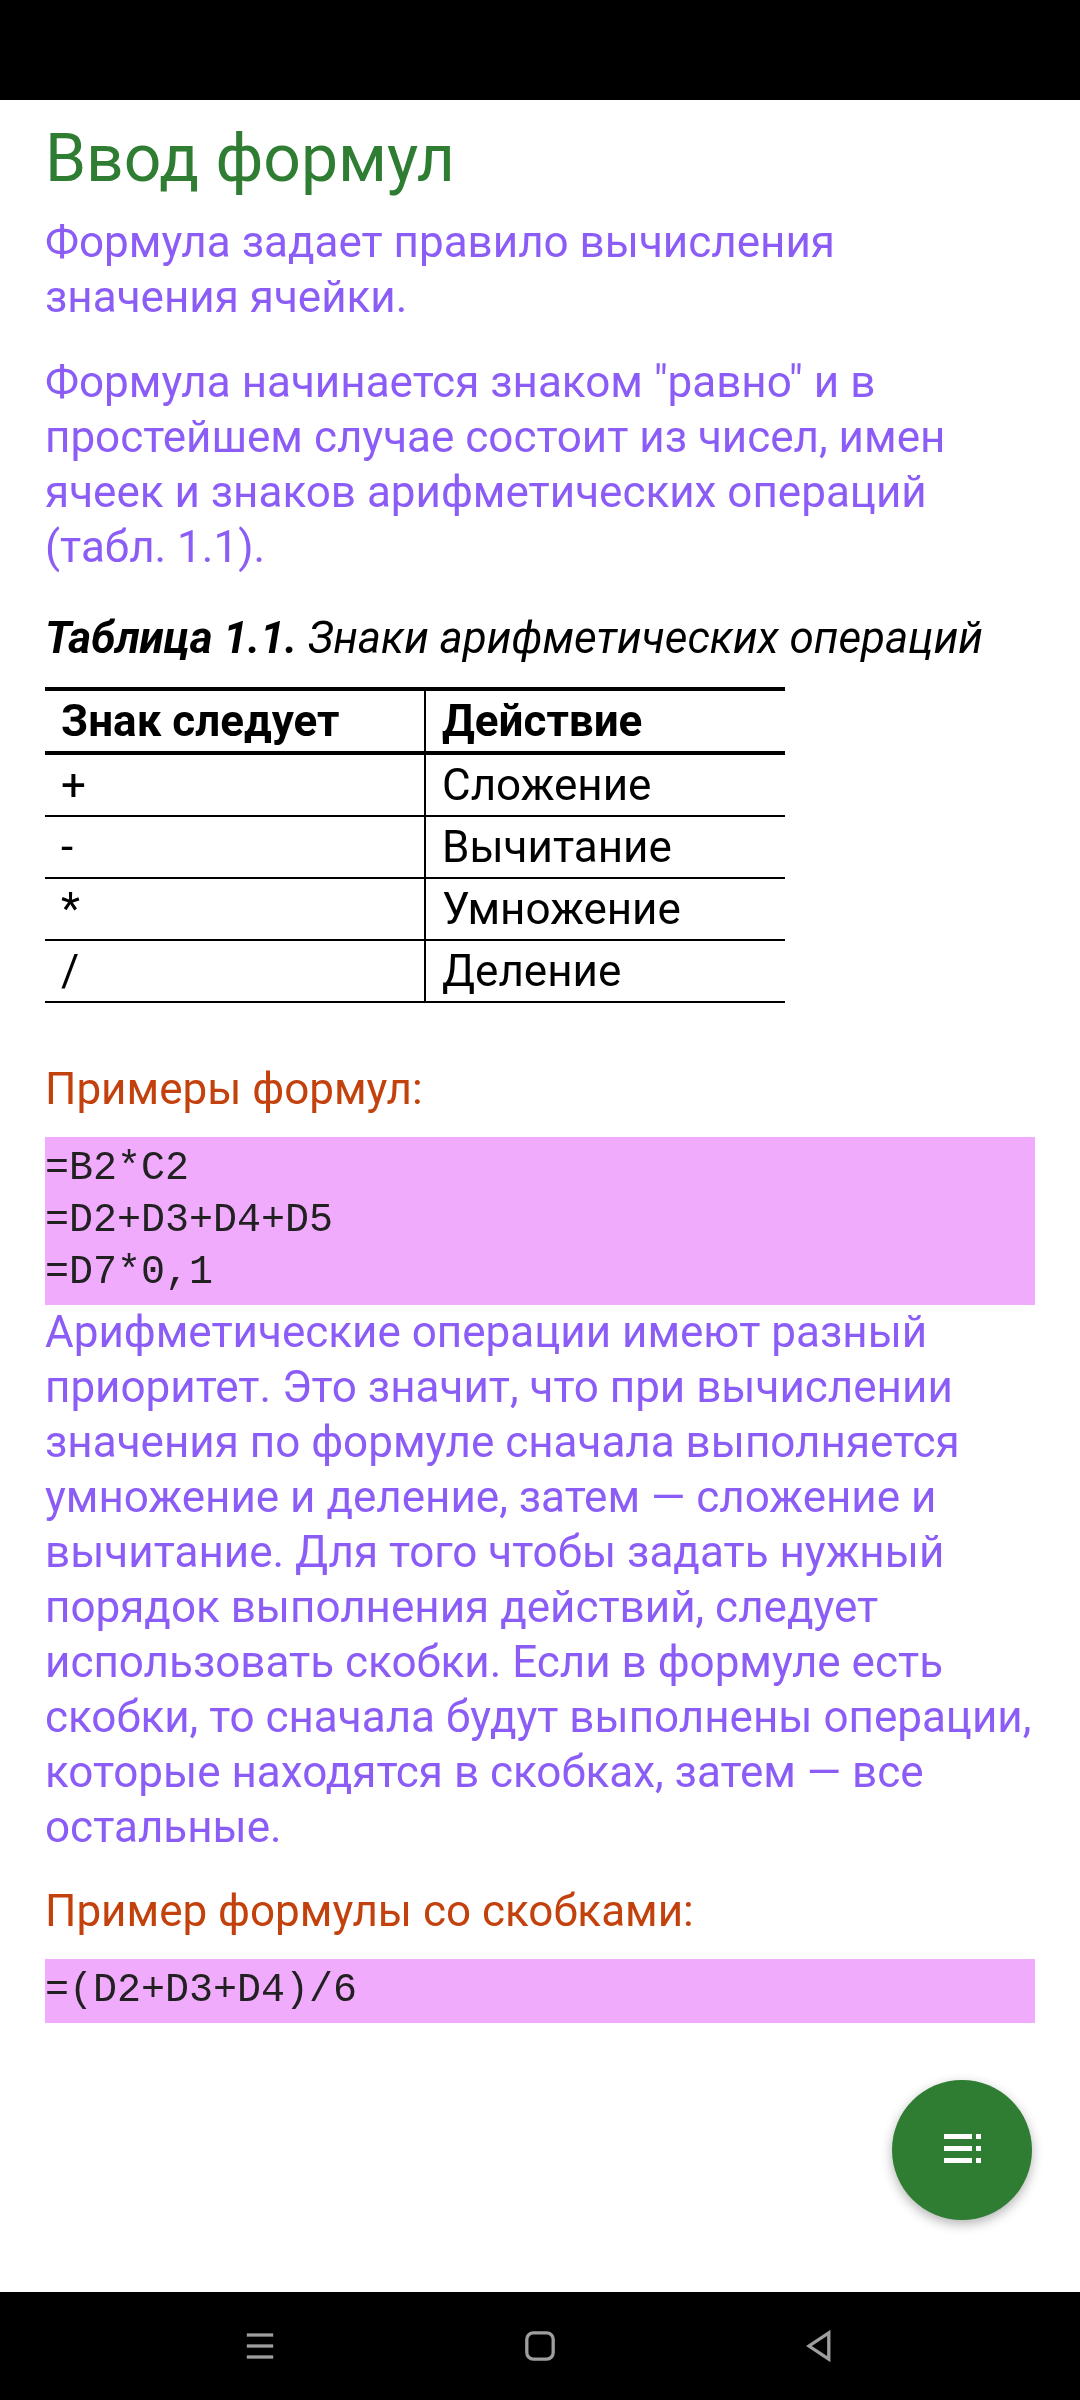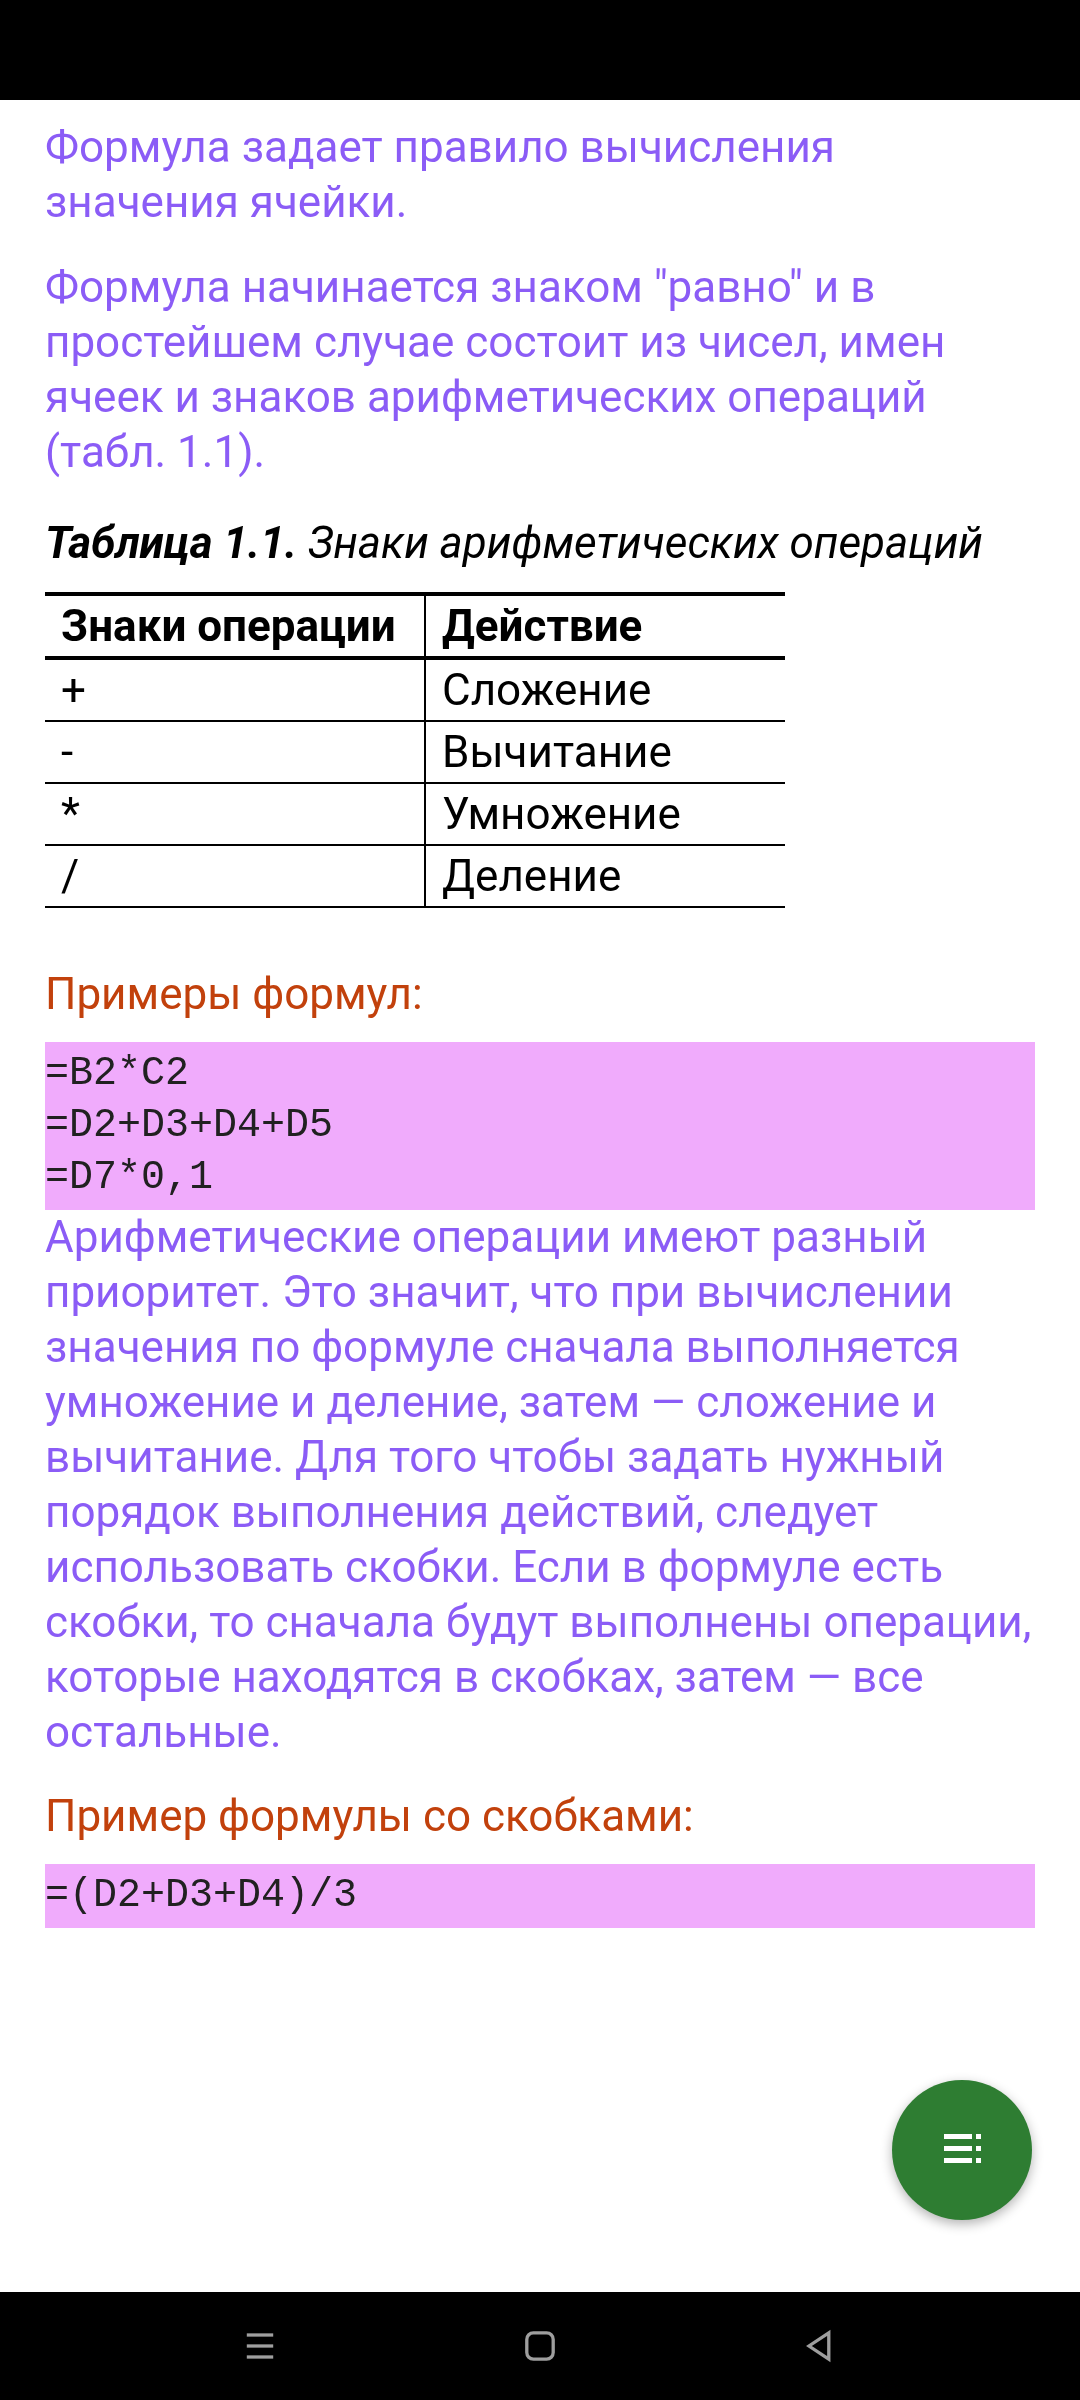--- a/index.html
+++ b/index.html
@@ -132,33 +132,34 @@
       fill: none;
       stroke-width: 3;
     }
   </style>
 </head>
 <body>
 
 <div class="status-bar"></div>
 
 <div class="content">
+  <h1>Ввод формул</h1>
 
   <p class="paragraph">Формула задает правило вычисления значения ячейки.</p>
 
   <p class="paragraph">Формула начинается знаком "равно" и в простейшем случае состоит из чисел, имен ячеек и знаков арифметических операций (табл. 1.1).</p>
 
   <p class="table-caption">
     <span class="bold">Таблица 1.1.</span><span class="italic"> Знаки арифметических операций</span>
   </p>
 
   <table>
     <thead>
       <tr>
-        <th>Знаки операции</th>
+        <th>Знак следует</th>
         <th>Действие</th>
       </tr>
     </thead>
     <tbody>
       <tr>
         <td>+</td>
         <td>Сложение</td>
       </tr>
       <tr>
         <td>-</td>
@@ -178,21 +179,21 @@
   <p class="subheading">Примеры формул:</p>
 
   <div class="code-block">=B2*C2
 =D2+D3+D4+D5
 =D7*0,1</div>
 
   <p class="paragraph" style="margin-top:0">Арифметические операции имеют разный приоритет. Это значит, что при вычислении значения по формуле сначала выполняется умножение и деление, затем — сложение и вычитание. Для того чтобы задать нужный порядок выполнения действий, следует использовать скобки. Если в формуле есть скобки, то сначала будут выполнены операции, которые находятся в скобках, затем — все остальные.</p>
 
   <p class="subheading">Пример формулы со скобками:</p>
 
-  <div class="code-block">=(D2+D3+D4)/3</div>
+  <div class="code-block">=(D2+D3+D4)/6</div>
 </div>
 
 <div class="fab">
   <span>
     <svg viewBox="0 0 24 24">
       <rect x="3" y="5" width="14" height="2.5"></rect>
       <rect x="3" y="11" width="14" height="2.5"></rect>
       <rect x="3" y="17" width="14" height="2.5"></rect>
       <rect x="19" y="5" width="2.5" height="2.5"></rect>
       <rect x="19" y="11" width="2.5" height="2.5"></rect>

